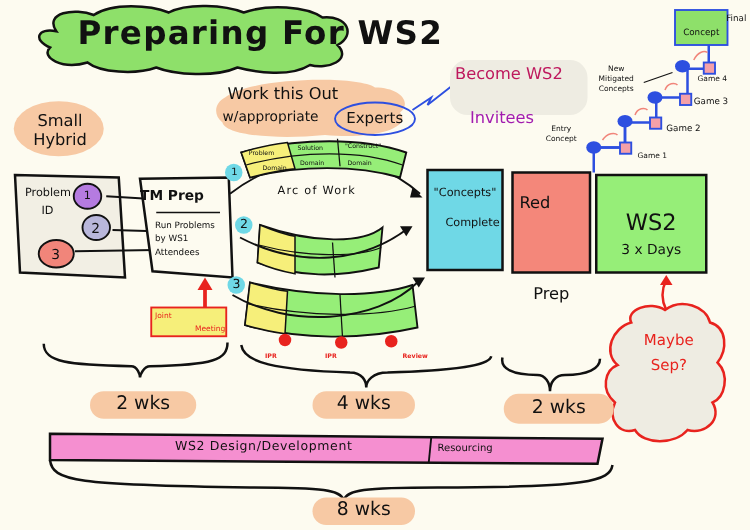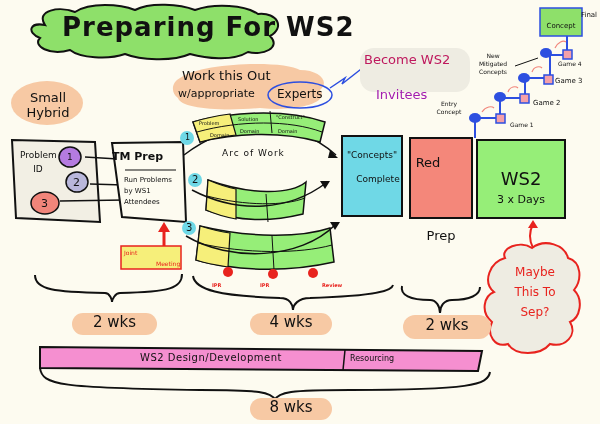--- a/index.html
+++ b/index.html
@@ -185,21 +185,20 @@
   <div>Mitigated</div>
   <div>Concepts</div>
 </div>
 <div class="abs tiny" style="left:510px;top:121px;font-size:6px;">Game 1</div>
 <div class="abs tiny" style="left:533px;top:99px;font-size:7px;">Game 2</div>
 <div class="abs tiny" style="left:555px;top:77px;font-size:7px;">Game 3</div>
 <div class="abs tiny" style="left:558px;top:60px;font-size:6px;">Game 4</div>
 
 <div class="abs" style="left:490px;top:262px;width:90px;text-align:center;color:#e8231e;font-size:12px;line-height:20px;">
   <div>Maybe</div>
-  <div>This To</div>
   <div>Sep?</div>
 </div>
 
 <div class="abs" style="left:72px;top:313px;width:85px;text-align:center;font-size:15px;">2 wks</div>
 <div class="abs" style="left:250px;top:313px;width:82px;text-align:center;font-size:15px;">4 wks</div>
 <div class="abs" style="left:403px;top:316px;width:88px;text-align:center;font-size:15px;">2 wks</div>
 <div class="abs" style="left:250px;top:398px;width:82px;text-align:center;font-size:15px;">8 wks</div>
 
 <div class="abs" style="left:140px;top:352px;font-size:10px;letter-spacing:0.5px;">WS2 Design/Development</div>
 <div class="abs" style="left:350px;top:354px;font-size:8px;">Resourcing</div>

